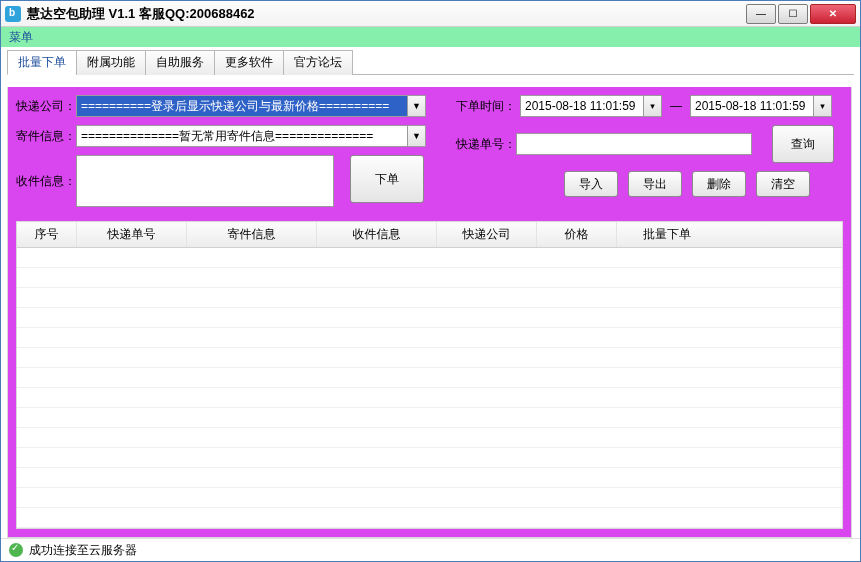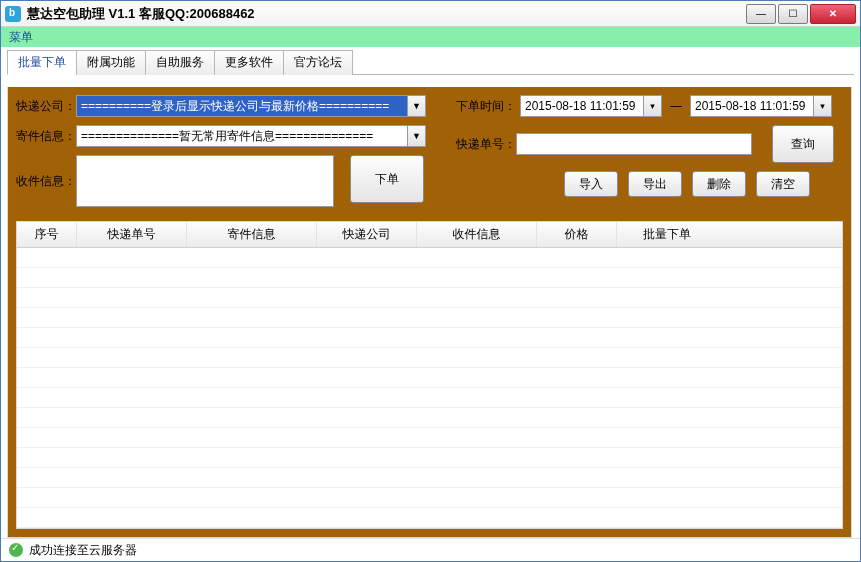--- a/index.html
+++ b/index.html
@@ -11,21 +11,21 @@
 .titlebar .title { font-weight: bold; font-size: 13px; }
 .titlebar .spacer { flex: 1; }
 .winbtns { display:flex; gap:0; }
 .winbtn { width: 30px; height: 20px; border:1px solid #7a7a7a; background: linear-gradient(#f8f8f8,#d8d8d8); border-radius:2px; display:flex; align-items:center; justify-content:center; margin-left:2px; font-size:10px; cursor:pointer; }
 .winbtn.close { background: linear-gradient(#e67, #c23); border-color:#a22; color:#fff; width:46px; font-weight:bold; }
 .menubar { height: 20px; padding: 2px 8px; color:#1a4a9a; background:#86efac; }
 .menubar span { cursor:pointer; }
 .tabs { display:flex; border-bottom:1px solid #b8b8b8; margin: 2px 6px 12px 6px; }
 .tab { padding: 3px 10px; border:1px solid #b8b8b8; border-bottom:none; margin-right:-1px; background:linear-gradient(#fdfdfd,#ececec); cursor:pointer; position:relative; top:1px; }
 .tab.active { background:#fff; border-bottom:1px solid #fff; color:#1a4a9a; }
-.panel { flex:1; background:#a16207; margin:0 8px 0 6px; border:1px solid #d8d8d8; border-top:none; padding:8px; display:flex; flex-direction:column; }
+.panel { flex:1; background:#d946ef; margin:0 8px 0 6px; border:1px solid #d8d8d8; border-top:none; padding:8px; display:flex; flex-direction:column; }
 .form-row { display:flex; align-items:center; margin-bottom:8px; }
 .form-row .lbl { width:60px; text-align:left; }
 .top-form { display:flex; gap:20px; }
 .left-col { flex:0 0 420px; }
 .right-col { flex:1; }
 .combo { display:flex; align-items:center; }
 .combo input[type=text] { height:22px; border:1px solid #9a9a9a; padding:0 4px; font-size:12px; }
 .combo .dd { width:18px; height:22px; border:1px solid #9a9a9a; border-left:none; background:linear-gradient(#f8f8f8,#e2e2e2); display:flex; align-items:center; justify-content:center; cursor:pointer; font-size:9px; }
 .combo.selected input { background:#2f62c6; color:#fff; }
 textarea.recv { width:258px; height:52px; border:1px solid #9a9a9a; resize:none; font-size:12px; padding:2px; background:#fff; }
@@ -125,22 +125,22 @@
           <button class="btn">清空</button>
         </div>
       </div>
     </div>
 
     <div class="table-wrap">
       <div class="thead">
           <div class="th" style="width: 60px;">序号</div>
           <div class="th" style="width: 110px;">快递单号</div>
           <div class="th" style="width: 130px;">寄件信息</div>
+          <div class="th" style="width: 120px;">收件信息</div>
           <div class="th" style="width: 100px;">快递公司</div>
-          <div class="th" style="width: 120px;">收件信息</div>
           <div class="th" style="width: 80px;">价格</div>
           <div class="th" style="width: 100px;">批量下单</div>
         </div>
       <div class="tbody">
           <div class="trow"></div>
           <div class="trow"></div>
           <div class="trow"></div>
           <div class="trow"></div>
           <div class="trow"></div>
           <div class="trow"></div>

